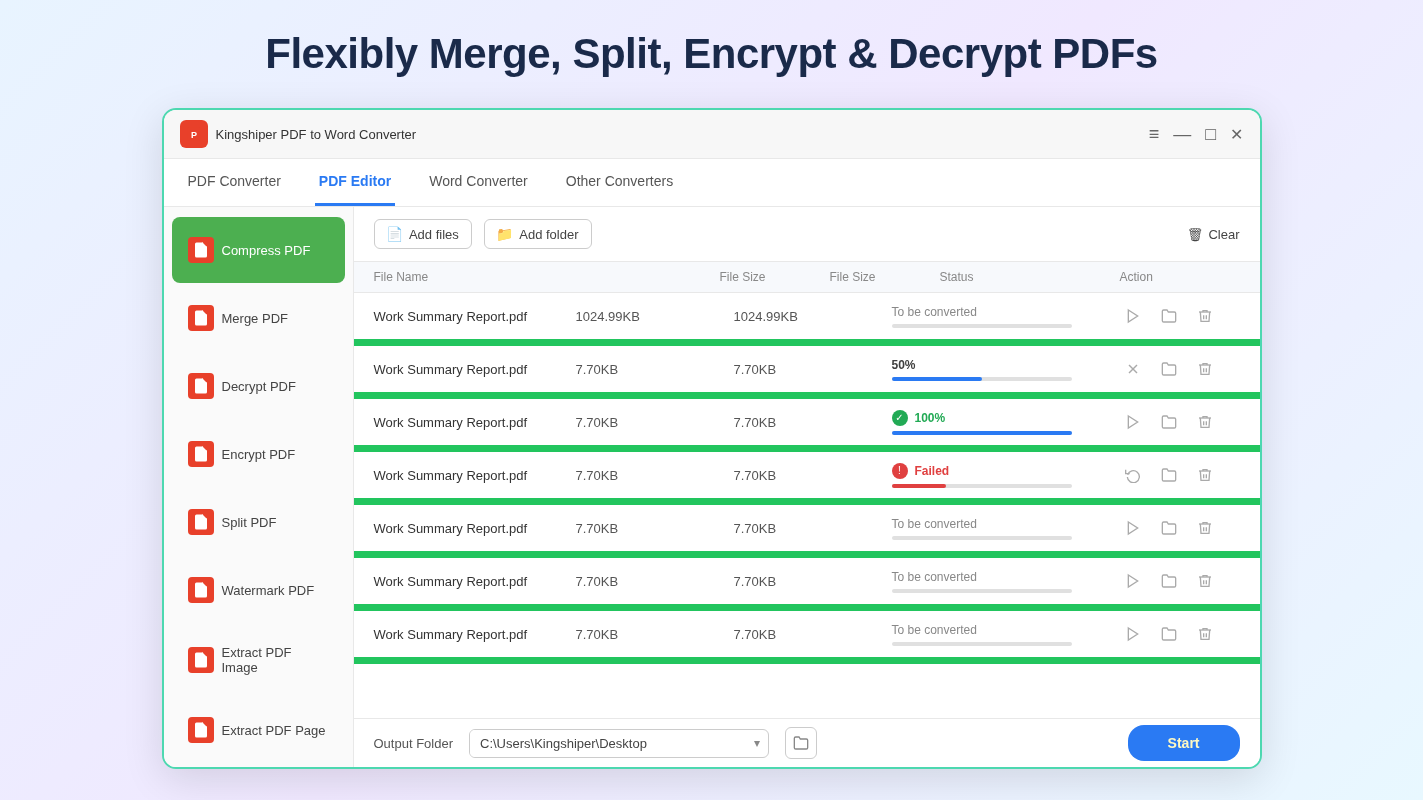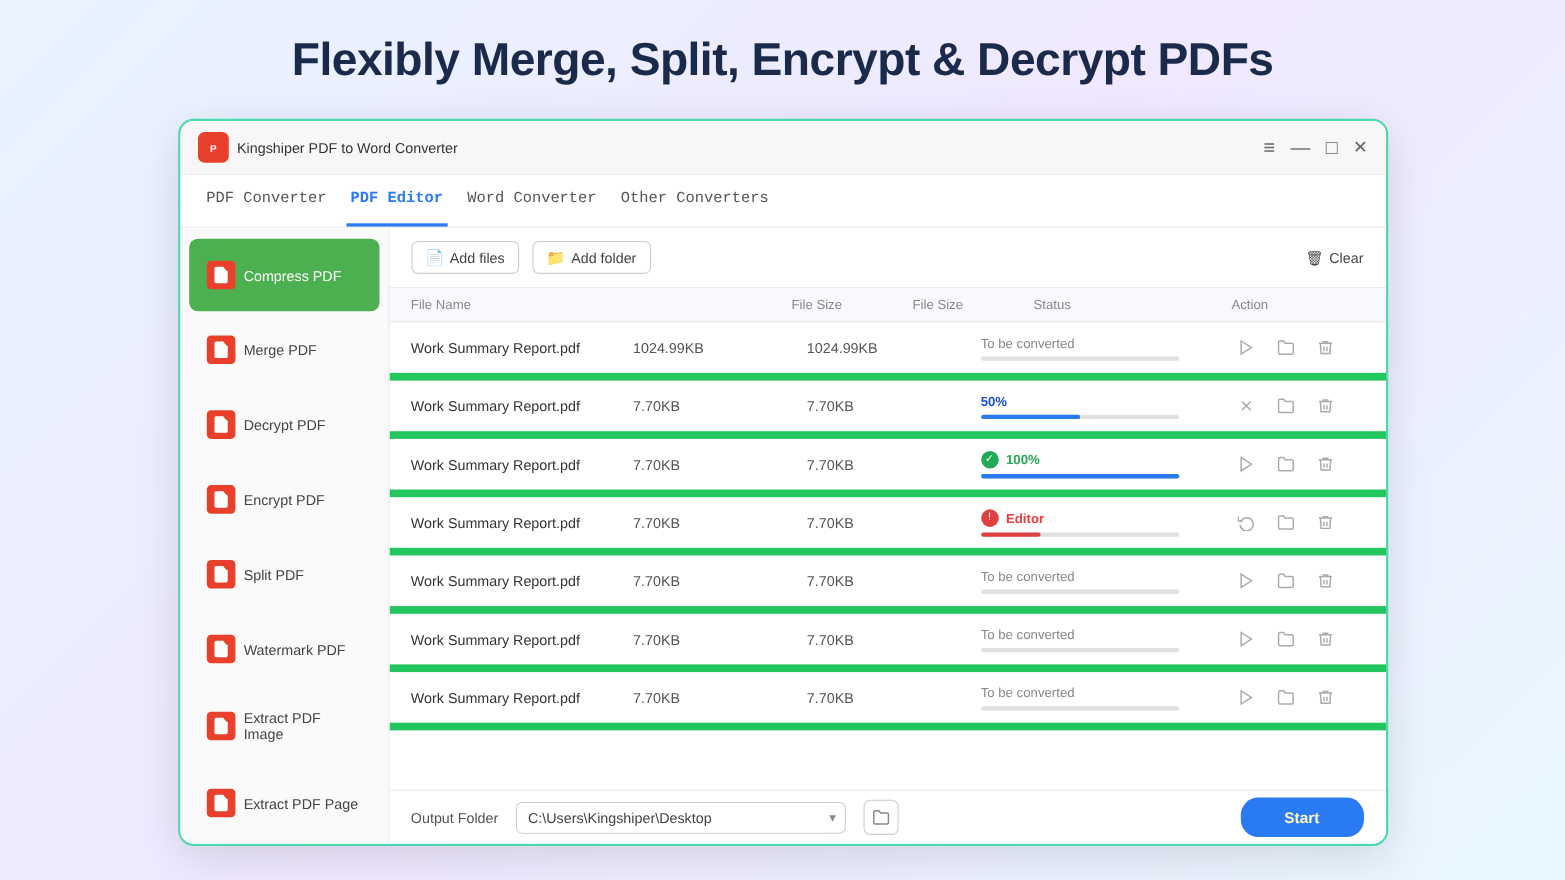--- a/index.html
+++ b/index.html
@@ -70,22 +70,21 @@
       font-size: 16px;
       cursor: pointer;
     }
     
     .nav-tabs {
       display: flex;
       align-items: center;
       padding: 0 20px;
       border-bottom: 1px solid #e8e8e8;
       background: #fff;
-      gap: 14px;
-      font-family: Liberation Mono, monospace;
+      gap: 30px;
     }
     .nav-tab {
       padding: 14px 4px;
       font-size: 14px;
       color: #555;
       cursor: pointer;
       border-bottom: 3px solid transparent;
       font-weight: 400;
     }
     .nav-tab.active {
@@ -203,21 +202,21 @@
       align-items: center;
       font-size: 13px;
       color: #333;
       gap: 48px;
     }
     .file-name { font-size: 13px; color: #333; }
     .file-size { font-size: 13px; color: #555; }
     .status-cell { display: flex; flex-direction: column; gap: 3px; }
     .status-text { font-size: 12px; }
     .status-text.gray { color: #888; }
-    .status-text.blue { color: #1d4ed8; font-weight: 600; }
+    .status-text.blue { color: #404040; font-weight: 600; }
     .status-text.green { color: #22aa55; font-weight: 600; }
     .status-text.red { color: #e04040; font-weight: 600; }
     .progress-bar-bg {
       width: 100%;
       height: 4px;
       background: #e0e0e0;
       border-radius: 2px;
       margin-top: 2px;
     }
     .progress-bar-fill {
@@ -562,21 +561,21 @@
           </div>
         </div>
 
         <div class="table-row">
           <span class="file-name">Work Summary Report.pdf</span>
           <span class="file-size">7.70KB</span>
           <span class="file-size">7.70KB</span>
           <div class="status-cell">
             <div style="display:flex;align-items:center;gap:4px;">
               <span class="status-icon red">!</span>
-              <span class="status-text red">Editor</span>
+              <span class="status-text red">Failed</span>
             </div>
             <div class="progress-bar-bg">
               <div class="progress-bar-fill" style="width:30%;background:#e04040;"></div>
             </div>
           </div>
           <div class="action-cell">
             <span class="action-btn" title="Retry">
               <svg width="16" height="16" viewBox="0 0 24 24" fill="none" stroke="#aaa" stroke-width="2">
                   <polyline points="1,4 1,10 7,10"></polyline>
                   <path d="M3.51 15a9 9 0 1 0 .49-3.5"></path>

